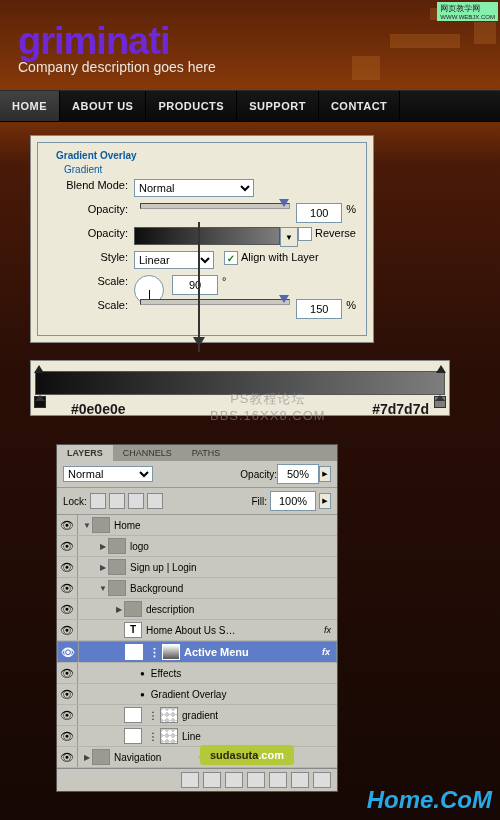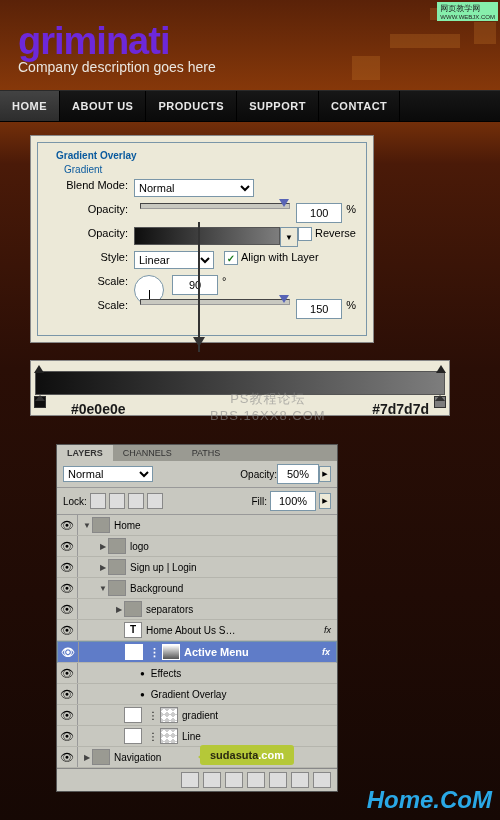--- a/index.html
+++ b/index.html
@@ -231,21 +231,21 @@
           <span class="tw">▼</span>
           <span class="ic folder"></span>
           <span>Background</span>
         </div>
       </div>
       <div class="lrow">
         <div class="eye">👁</div>
         <div class="cont" style="padding-left: 36px;">
           <span class="tw">▶</span>
           <span class="ic folder"></span>
-          <span>separators</span>
+          <span>description</span>
         </div>
       </div>
       <div class="lrow">
         <div class="eye">👁</div>
         <div class="cont" style="padding-left: 36px;">
           <span class="tw"></span>
           <span class="ic txt">T</span>
           <span>Home    About Us    S…</span>
           <span class="fx">fx</span>
         </div>

